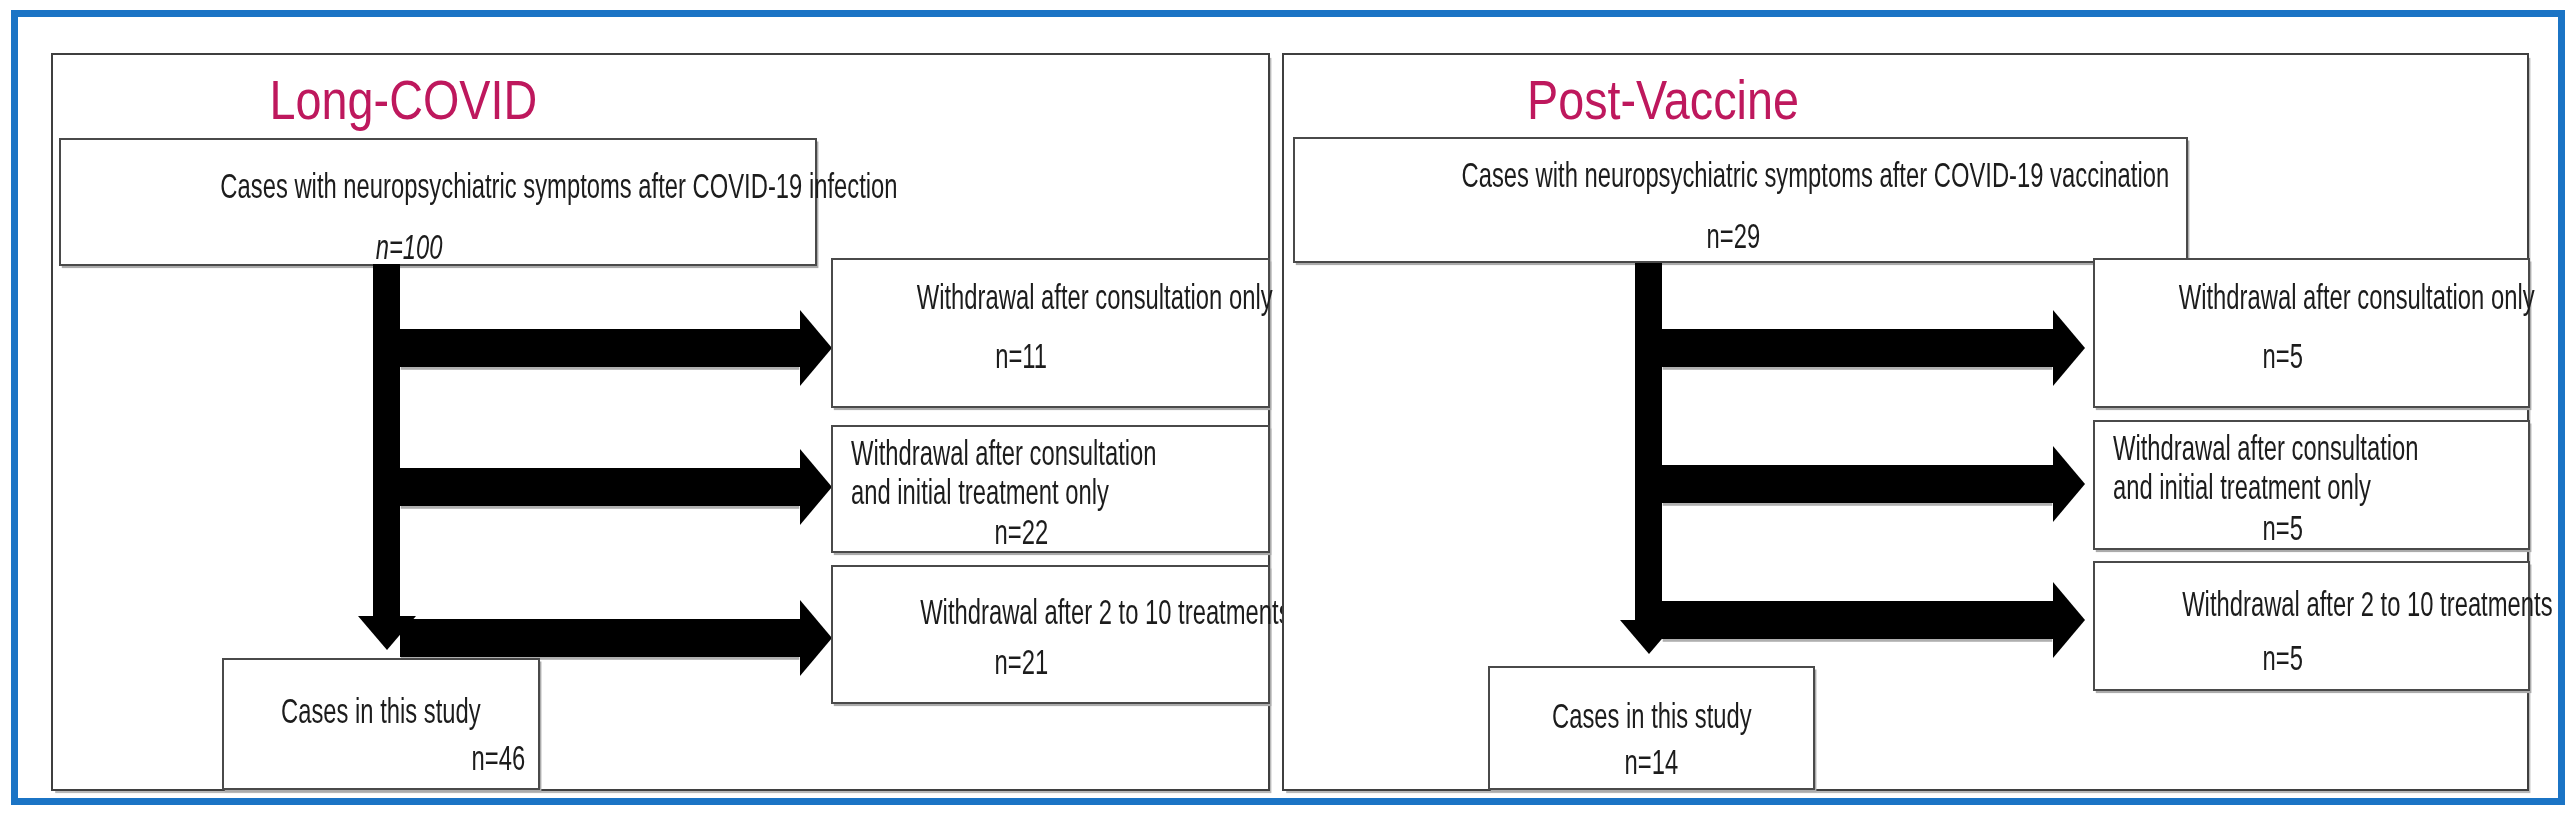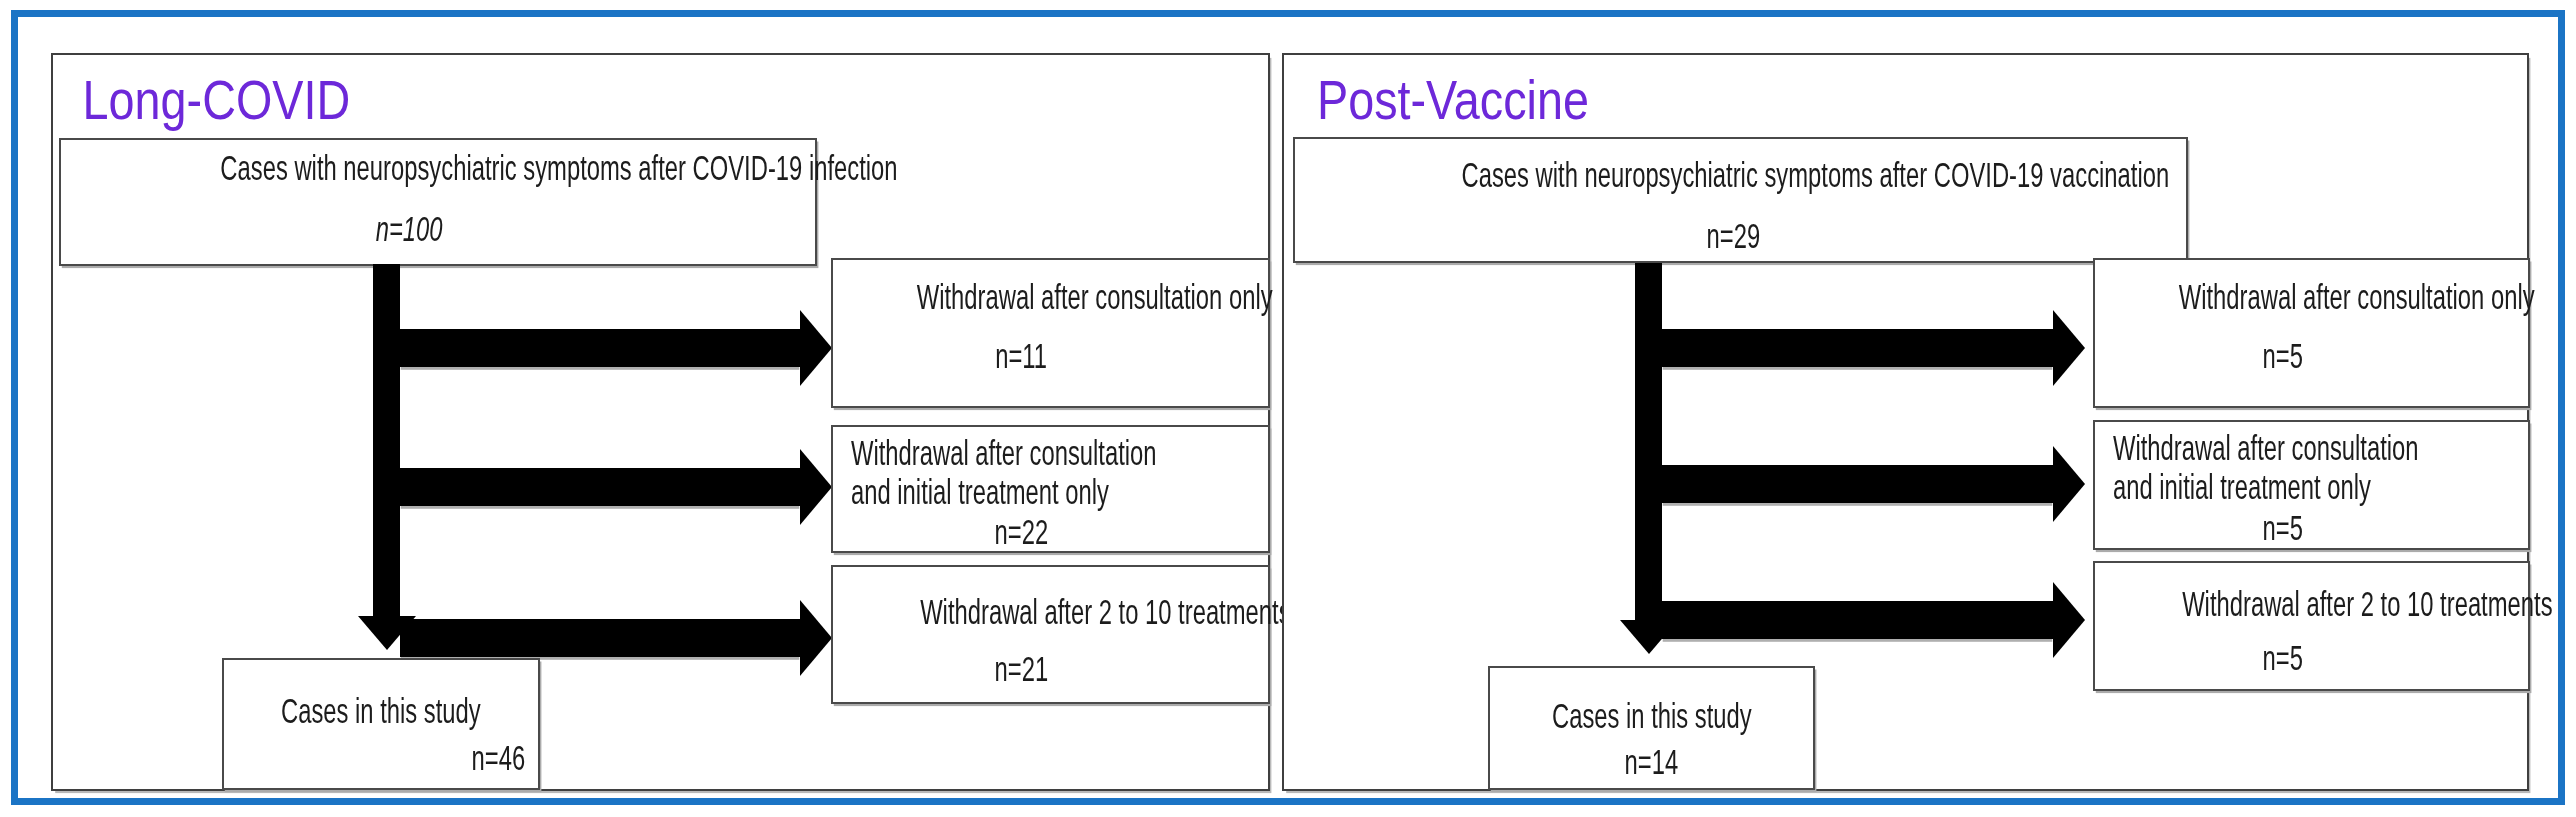--- a/index.html
+++ b/index.html
@@ -12,44 +12,44 @@
 
   
   .panel{position:absolute;top:53px;height:738px;border:2.1px solid #3f3f3f;
          box-sizing:border-box;background:#fff;
          box-shadow:2.8px 3.5px 0 -1.4px #b9b9b9;}
   .panel.left{left:51px;width:1219px;}
   .panel.right{left:1282px;width:1247px;}
 
   
   .panel-title{position:absolute;top:67px;height:66px;line-height:66px;
-               font-size:55px;white-space:nowrap;color:#6d28d9;}
+               font-size:55px;text-align:center;white-space:nowrap;color:#be185d;}
   .panel-title .tx{display:inline-block;transform:scaleX(0.85);transform-origin:center center;}
   .panel-title.left{left:59px;width:688px;}
   .panel-title.right{left:1293px;width:739px;}
 
   
   .fbox{position:absolute;background:#fff;border:2.1px solid #4a4a4a;box-sizing:border-box;
         text-align:center;box-shadow:2.1px 2.8px 0 -0.7px #ababab;}
   .blabel{font-size:35px;line-height:39px;white-space:nowrap;}
   .bn{font-size:35px;line-height:39px;white-space:nowrap;}
   .cx{display:inline-block;transform:scaleX(0.68);transform-origin:center center;}
   .cxl{display:inline-block;transform:scaleX(0.68);transform-origin:left center;}
   .leftal{text-align:left;padding-left:18px;}
   .nshift{position:relative;left:-29px;}
 
   
-  .L-top   {left:59px;  top:138px; width:758px;height:128px;padding-top:8px;}
+  .L-top   {left:59px;  top:138px; width:758px;height:128px;padding-top:26px;}
   .L-top .bn{margin-top:22.4px;font-style:italic;}
   .L-w1    {left:831px;top:258px; width:439px; height:150px;padding-top:17px;}
   .L-w1 .bn{margin-top:20.3px;}
   .L-w2    {left:831px;top:425px; width:439px; height:128px;padding-top:5.6px;}
   .L-w2 .bn{margin-top:1.4px;}
   .L-w3    {left:831px;top:565px; width:439px; height:139px;padding-top:25px;}
-  .L-w3 .bn{margin-top:18px;}
+  .L-w3 .bn{margin-top:11px;}
   .L-res   {left:222px; top:658px; width:318px; height:132px;padding-top:31px;}
   .L-res .bn{margin-top:8px;text-align:right;}
 
   
   .R-top   {left:1293px;top:137px; width:895px;height:126px;padding-top:16px;}
   .R-top .bn{margin-top:22.4px;margin-left:44px;}
   .R-w1    {left:2093px;top:258px; width:437px; height:150px;padding-top:17px;}
   .R-w1 .bn{margin-top:20.3px;}
   .R-w2    {left:2093px;top:420px; width:437px; height:130px;padding-top:5.6px;}
   .R-w2 .bn{margin-top:2.8px;}

